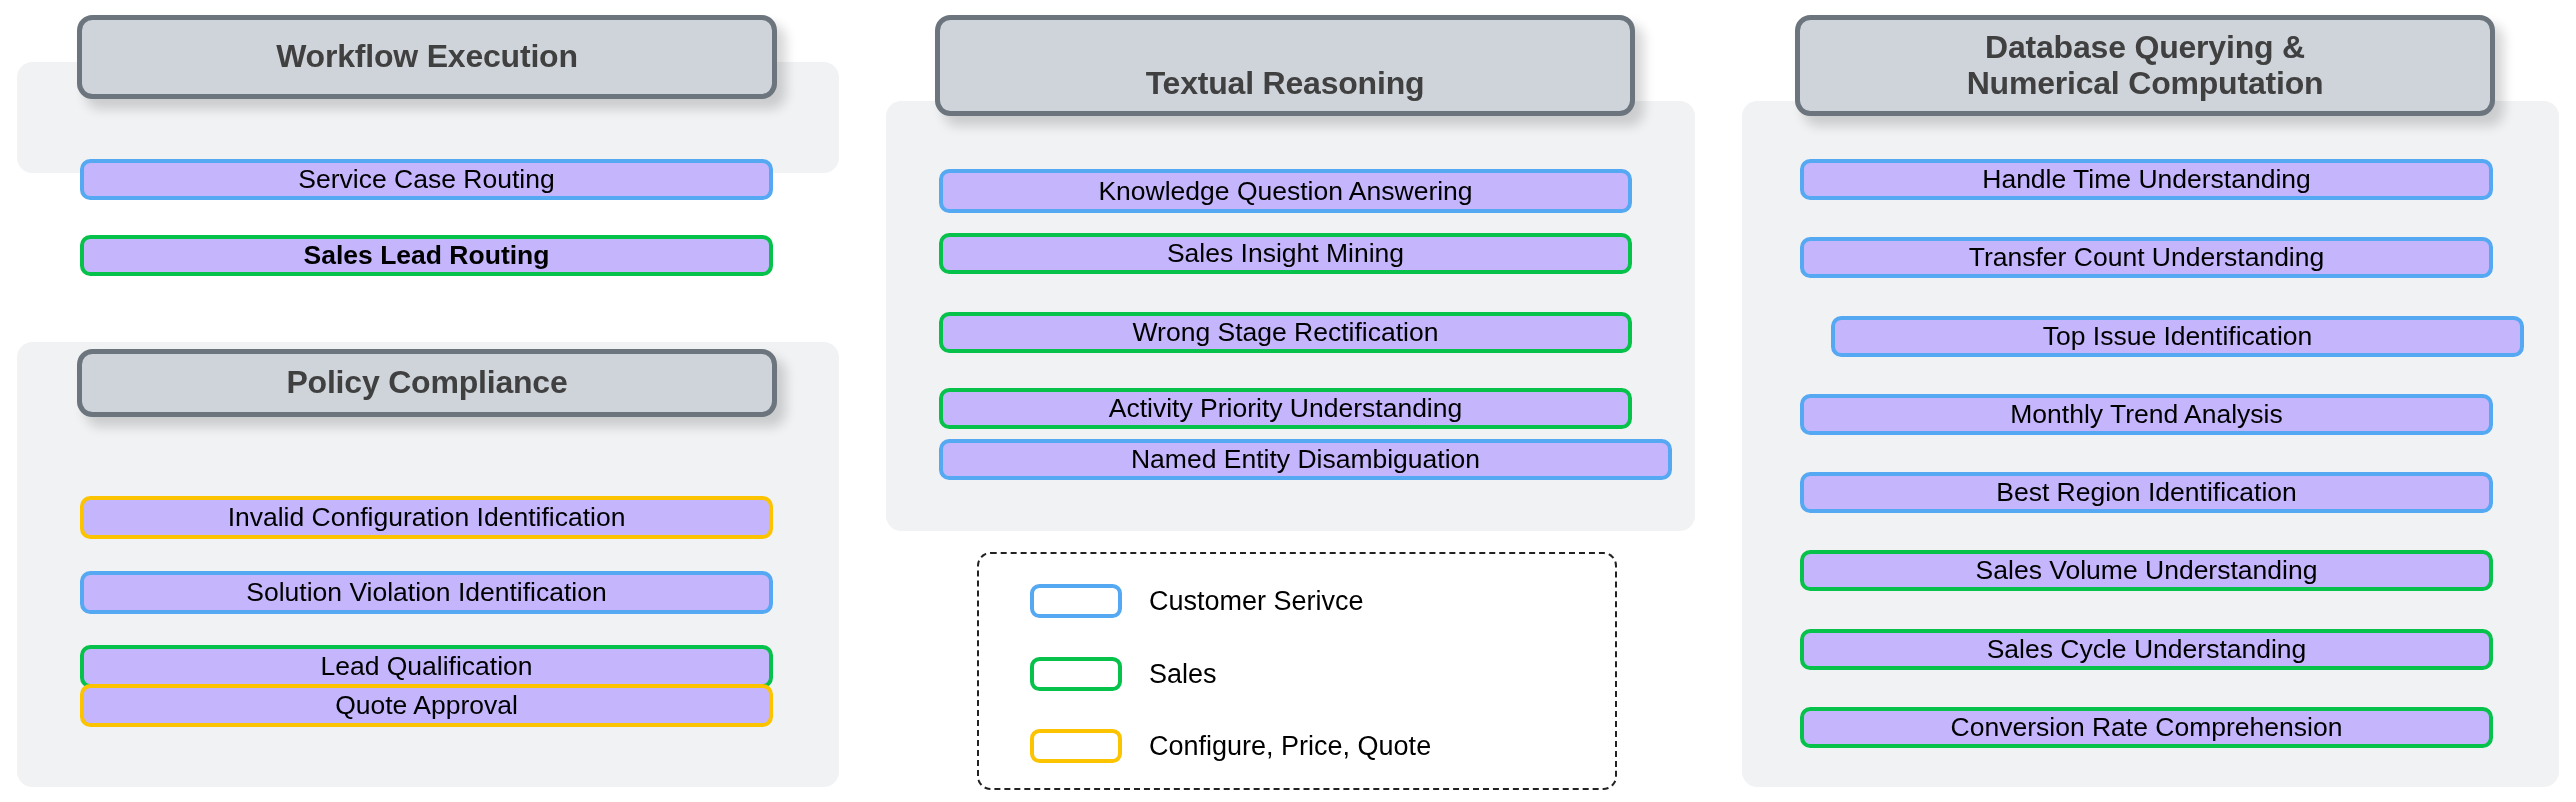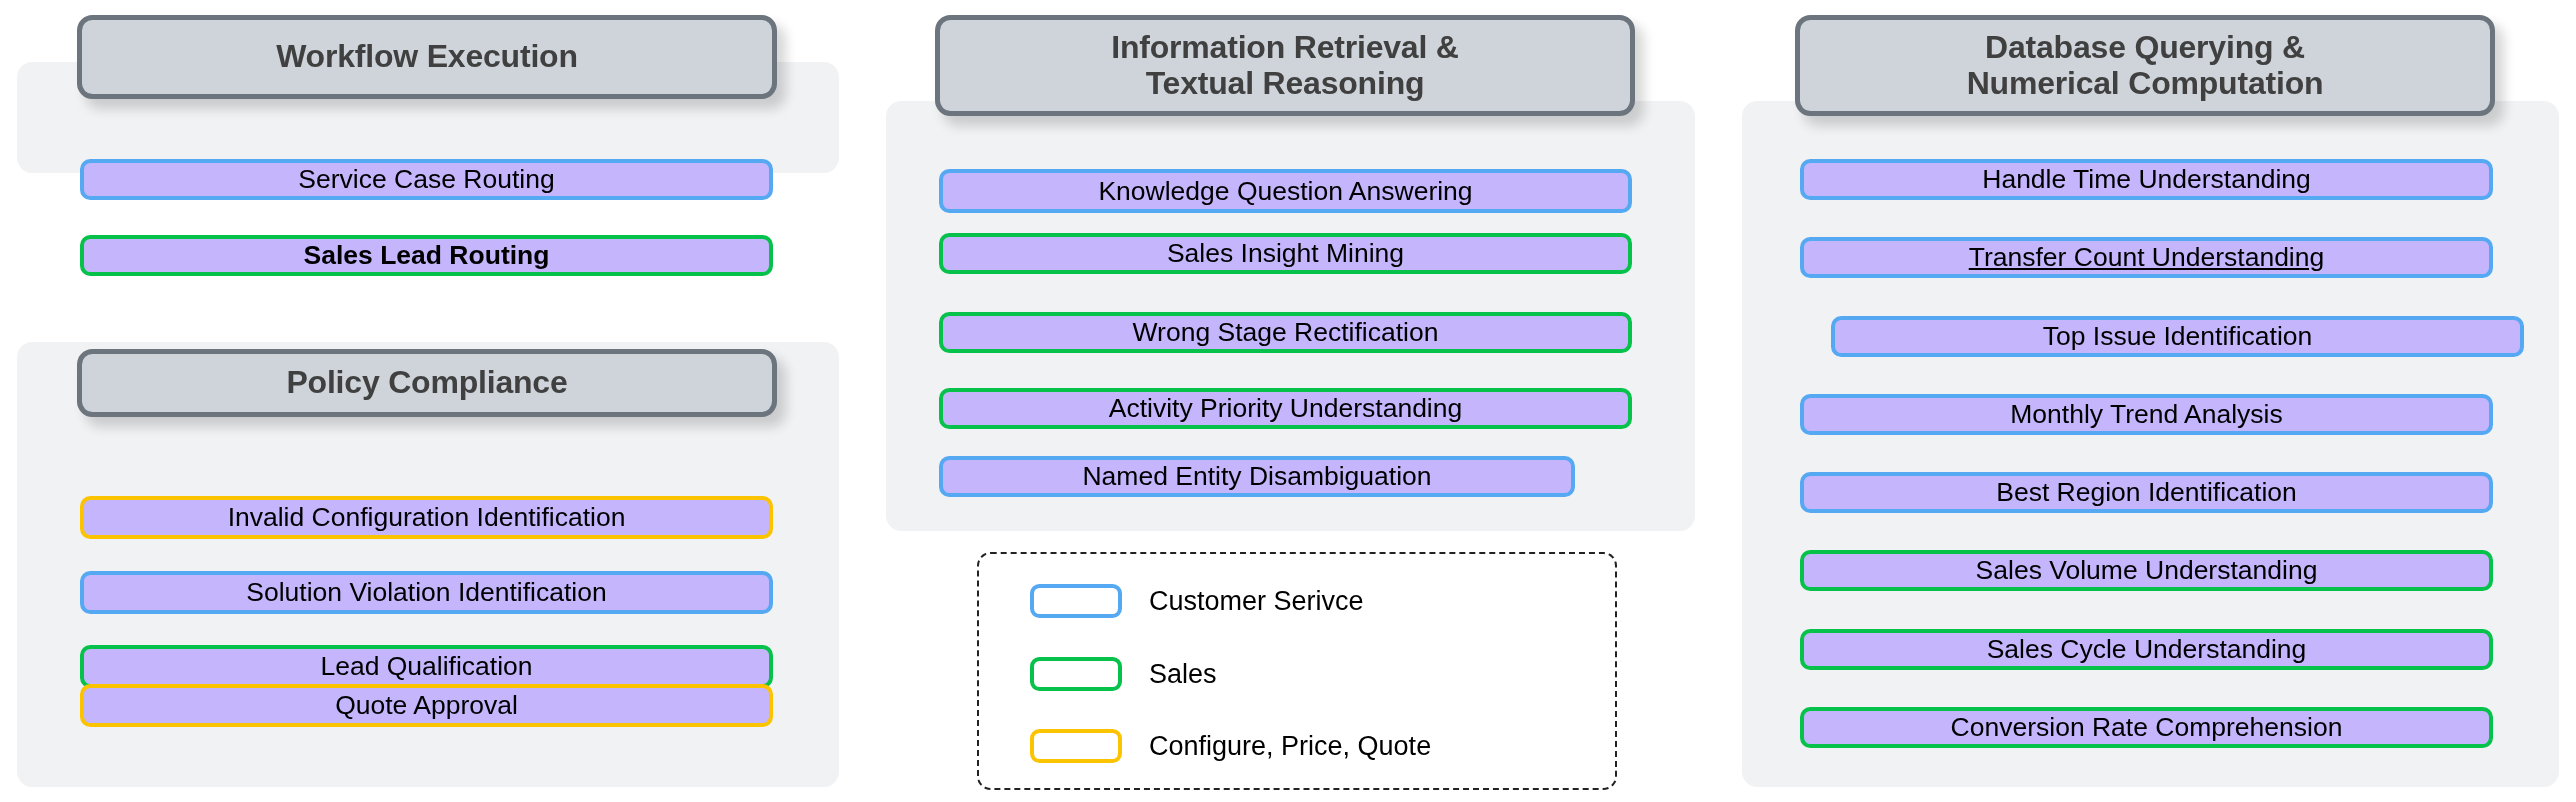--- a/index.html
+++ b/index.html
@@ -141,42 +141,42 @@
   </div>
 
   <div class="task-pill bd-cpq" style="left:80px; top:684px; width:693px; height:43px;">
     <span class="task-pill-text">Quote Approval</span>
   </div>
 
   <div class="group-panel" style="left:886px; top:101px; width:809px; height:430px;"></div>
 
   <div class="cat-header" style="left:935px; top:15.4px; width:700px; height:101px;">
     <span class="cat-header-text">
-      <span>Information Retrieval &amp;</span><br>
+      <br>
       <span>Textual Reasoning</span>
     </span>
   </div>
 
   <div class="task-pill bd-cs" style="left:939px; top:159px; width:693px; height:44px;margin-top:10px;">
     <span class="task-pill-text">Knowledge Question Answering</span>
   </div>
 
   <div class="task-pill bd-sa" style="left:939px; top:233px; width:693px; height:41px;">
     <span class="task-pill-text">Sales Insight Mining</span>
   </div>
 
   <div class="task-pill bd-sa" style="left:939px; top:312px; width:693px; height:41px;">
     <span class="task-pill-text">Wrong Stage Rectification</span>
   </div>
 
   <div class="task-pill bd-sa" style="left:939px; top:388px; width:693px; height:41px;">
     <span class="task-pill-text">Activity Priority Understanding</span>
   </div>
 
-  <div class="task-pill bd-cs" style="left:939px; top:456px; width:636px; height:41px;">
+  <div class="task-pill bd-cs" style="left:939px; top:439px; width:733px; height:41px;">
     <span class="task-pill-text">Named Entity Disambiguation</span>
   </div>
 
   <div id="legend" style="left:977px; top:552px; width:640px; height:238px;">
 
     <div class="legend-row" style="left:51px; top:30px;">
       <span class="legend-swatch bd-cs"></span>
       <span class="legend-label">Customer Serivce</span>
     </div>
 
@@ -197,21 +197,21 @@
     <span class="cat-header-text">
       <span>Database Querying &amp;</span><br>
       <span>Numerical Computation</span>
     </span>
   </div>
 
   <div class="task-pill bd-cs" style="left:1800px; top:159px; width:693px; height:41px;">
     <span class="task-pill-text">Handle Time Understanding</span>
   </div>
 
-  <div class="task-pill bd-cs" style="left:1800px; top:237px; width:693px; height:41px;text-decoration:underline;">
+  <div class="task-pill bd-cs" style="left:1800px; top:237px; width:693px; height:41px;">
     <span class="task-pill-text">Transfer Count Understanding</span>
   </div>
 
   <div class="task-pill bd-cs" style="left:1800px; top:316px; width:693px; height:41px;margin-left:31px;">
     <span class="task-pill-text">Top Issue Identification</span>
   </div>
 
   <div class="task-pill bd-cs" style="left:1800px; top:394px; width:693px; height:41px;">
     <span class="task-pill-text">Monthly Trend Analysis</span>
   </div>

